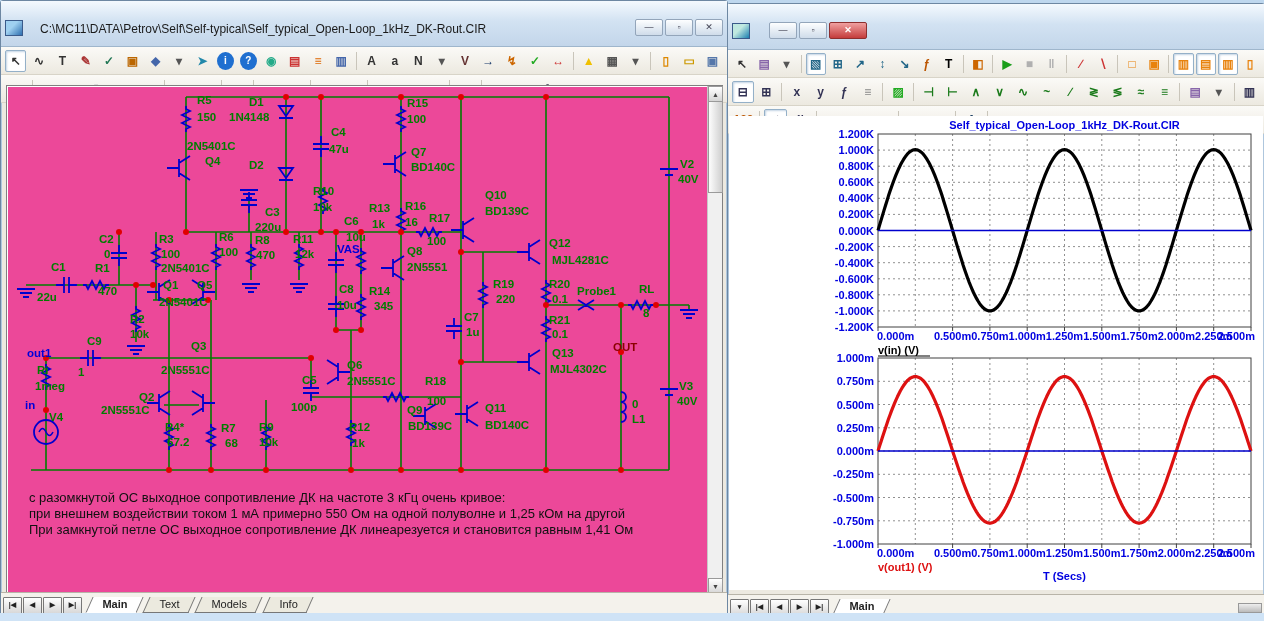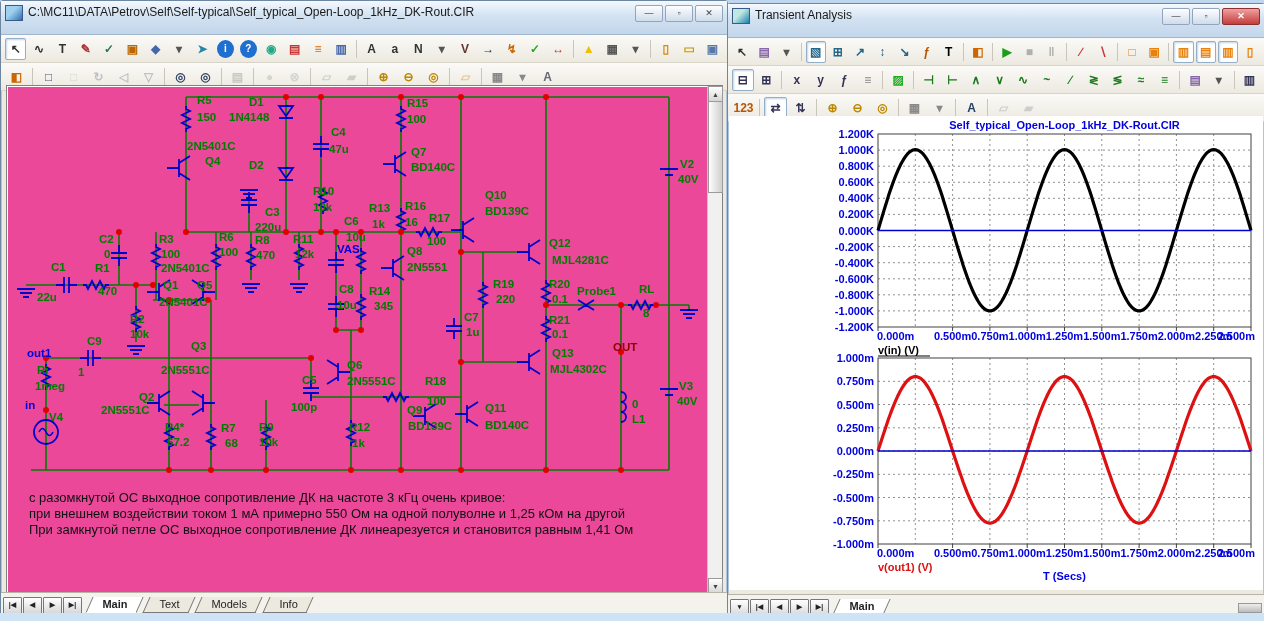--- a/index.html
+++ b/index.html
@@ -1,21 +1,21 @@
 <!DOCTYPE html>
 <html><head>
 <meta charset="utf-8">
 <style>
   html,body{margin:0;padding:0;width:1264px;height:621px;overflow:hidden;
     background:#bed7ee;font-family:"Liberation Sans",sans-serif;}
   .win{position:absolute;background:#ece9e0;border:1px solid #6d87a2;
     box-shadow:0 0 0 1px #aec6dd inset;border-radius:3px 3px 0 0;}
-  .titlebar{height:25px;display:flex;align-items:flex-start;padding:4px 4px;
+  .titlebar{height:25px;display:flex;align-items:flex-end;padding:10px 4px;
     background:linear-gradient(#f4f9fe,#d2e2f2 45%,#c3d6ea);
-    border-bottom:1px solid #9fb6cc;font-size:12px;color:#1a1a1a;}
+    border-bottom:1px solid #9fb6cc;font-size:12px;color:#1a1a1a;gap:12px;}
   .winicon{width:16px;height:14px;margin-right:5px;border:1px solid #3a5a8a;
     background:linear-gradient(135deg,#9fd0f0 40%,#2e6fb0);flex:0 0 auto;}
   .wintitle{flex:1;white-space:nowrap;overflow:hidden;}
   .winbtns{display:flex;}
   .wbtn{width:26px;height:15px;border:1px solid #93a5ba;border-radius:2px;
     background:linear-gradient(#fdfeff,#cfdcea);display:flex;align-items:center;
     justify-content:center;font-size:9px;color:#445;margin-left:2px;line-height:1;}
   .wbtn.red{background:linear-gradient(#f0a0a0,#c43c3c);color:#fff;
     border-color:#8d2f2f;width:36px;font-weight:bold;}
   .toolbar{height:27px;display:flex;align-items:center;padding:0 3px;
@@ -297,21 +297,20 @@
 
   <div class="tabbar">
     <span id="left-nav"><span class="navb">|◀</span><span class="navb">◀</span><span class="navb">▶</span><span class="navb">▶|</span></span>
       <span id="left-tabs"><span class="tab active"><span>Main</span></span><span class="tab"><span>Text</span></span><span class="tab"><span>Models</span></span><span class="tab"><span>Info</span></span></span>
   </div>
 </div>
 
 <div class="win" id="win-right" style="left:727px;top:3px;width:536px;height:612px">
   <div class="titlebar">
     <span class="winicon" style="background:linear-gradient(135deg,#bfe8e0 40%,#1b7fb0)"></span>
-    <span class="wintitle">Transient Analysis</span>
     <span class="winbtns">
       <span class="wbtn">—</span>
       <span class="wbtn">▫</span>
       <span class="wbtn red">✕</span>
     </span>
   </div>
   <div class="toolbar">
       <span class="tbico" style="color: rgb(51, 51, 51);">↖</span>
       <span class="tbico" style="color: rgb(136, 102, 170);">▤</span>
       <span class="tbico" style="color: rgb(85, 85, 85);">▾</span>

